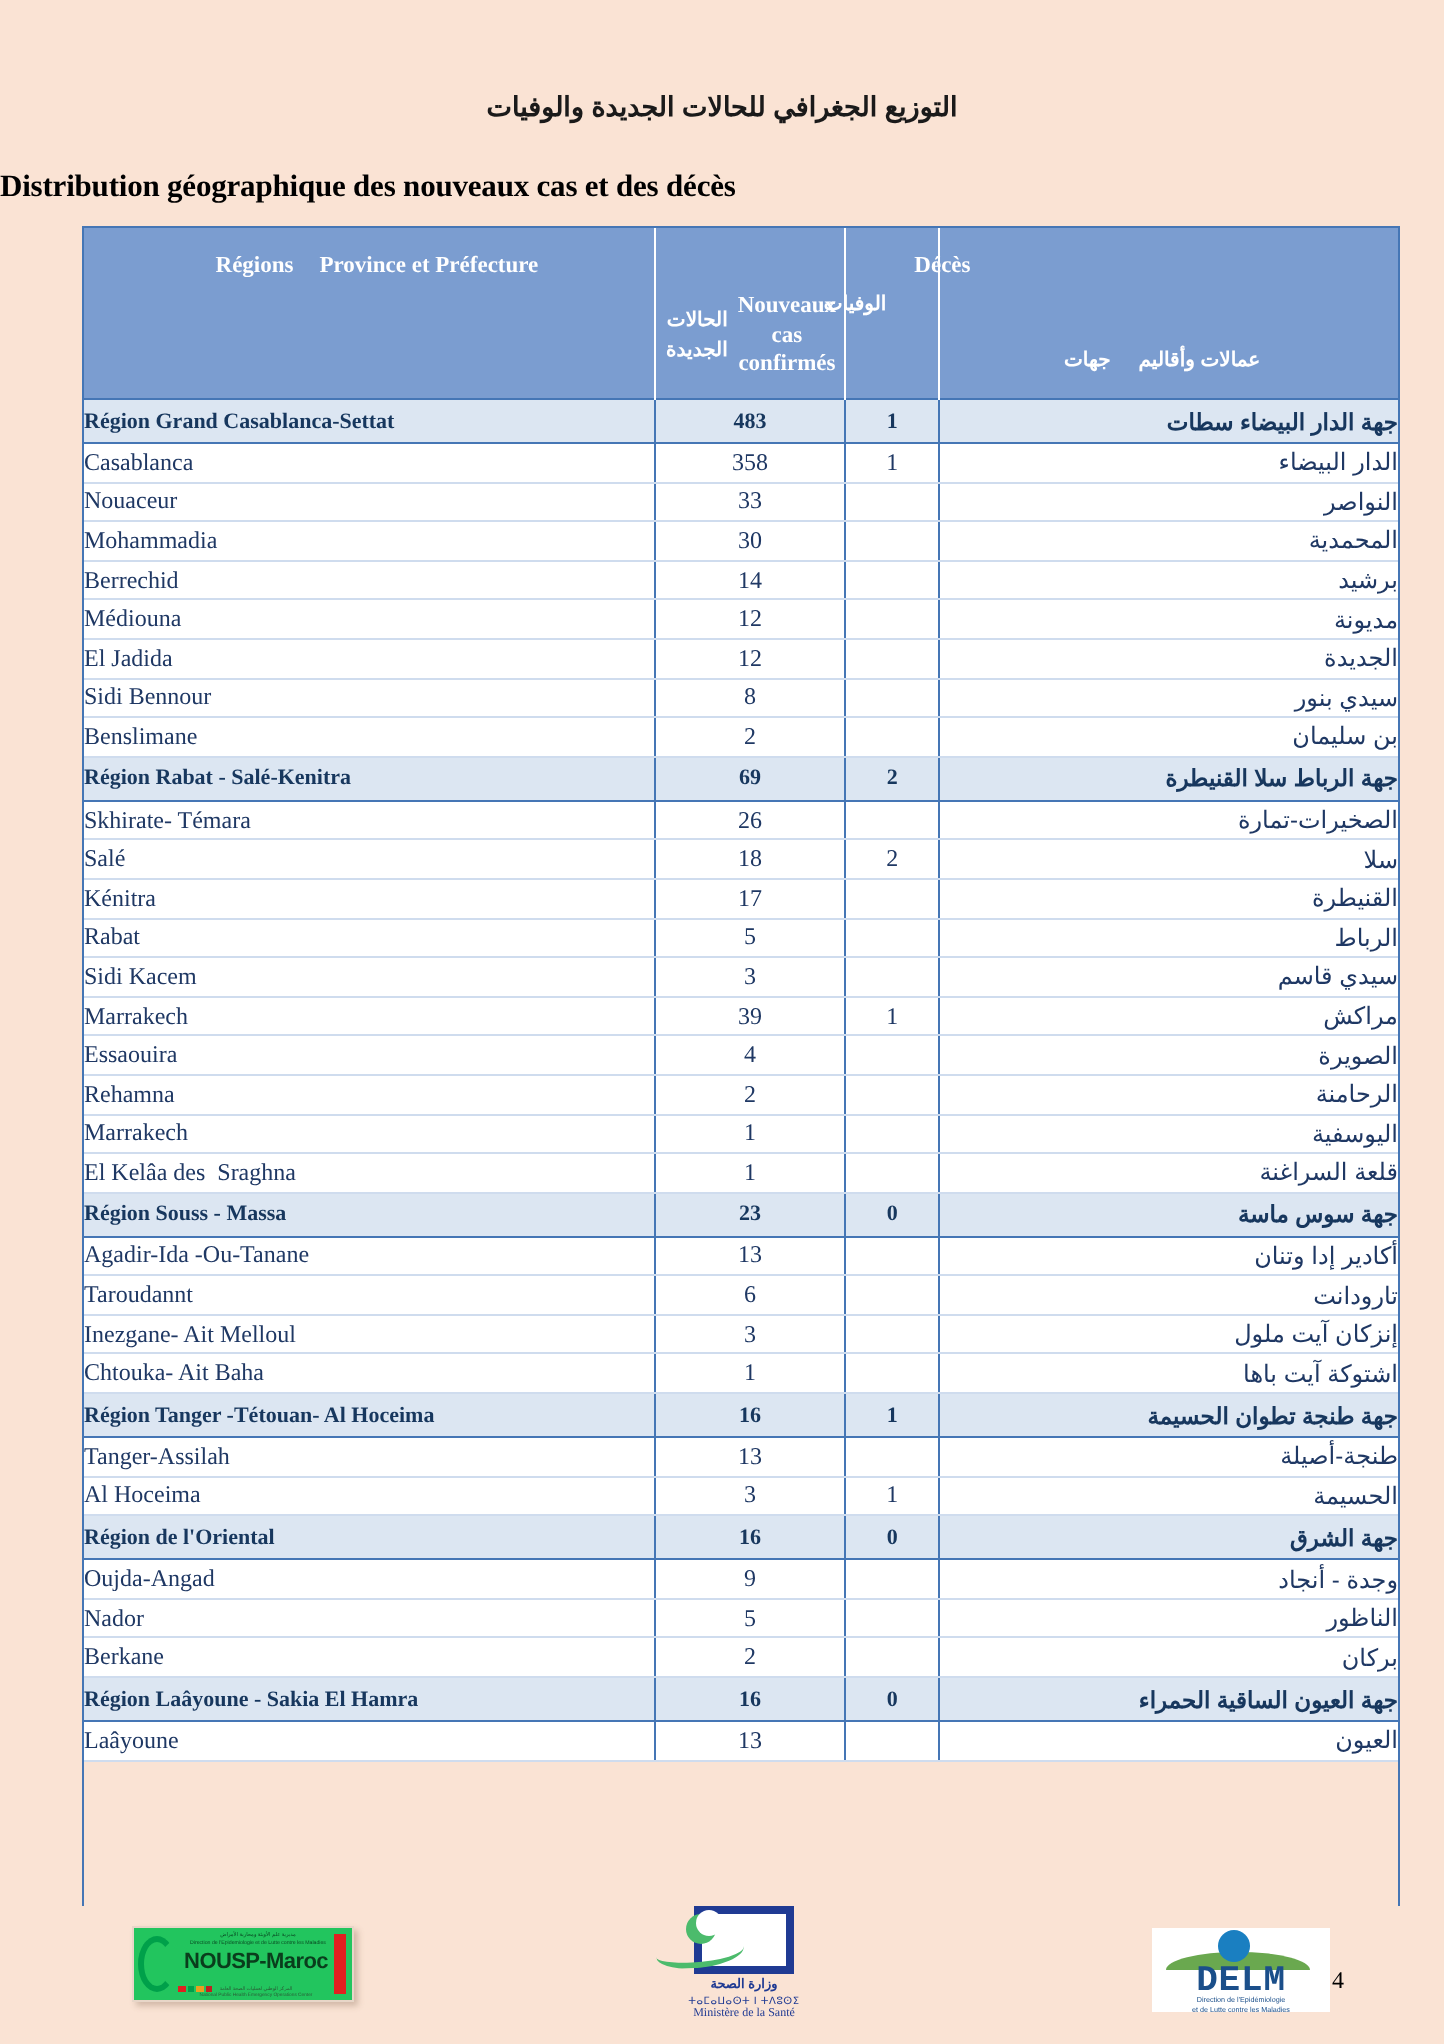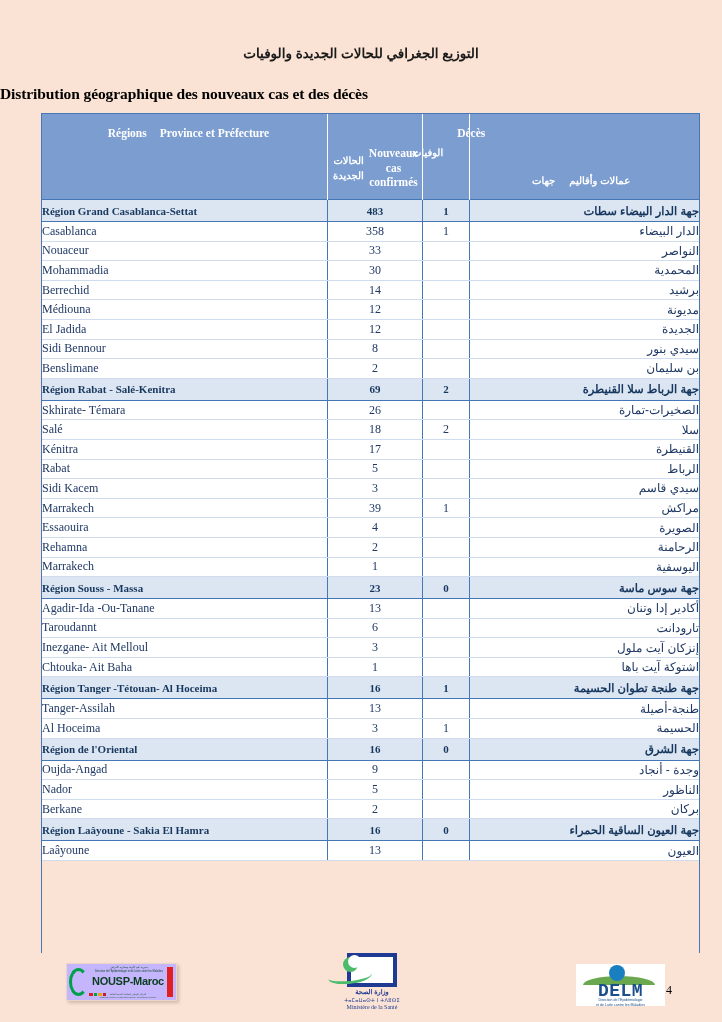--- a/index.html
+++ b/index.html
@@ -155,21 +155,21 @@
     height: 69px;
   }
 
   
   #logo-nousp {
     position: absolute;
     left: 66px;
     top: 10px;
     width: 109px;
     height: 36px;
-    background: #c4b5fd;
+    background: #22c55e;
     border: 1px solid #e8d6c8;
     box-shadow: 2px 2px 3px rgba(120,90,70,0.30);
     overflow: hidden;
   }
   #nousp-arc {
     position: absolute;
     left: 2px;
     top: 4px;
     width: 19px;
     height: 28px;
@@ -520,20 +520,26 @@
           <td class="c-num">2</td>
           <td class="c-num"></td>
           <td class="c-arabic">الرحامنة</td>
         </tr>
         <tr class="data">
           <td class="c-name">Marrakech</td>
           <td class="c-num">1</td>
           <td class="c-num"></td>
           <td class="c-arabic">اليوسفية</td>
         </tr>
+        <tr class="data">
+          <td class="c-name">El Kelâa des  Sraghna</td>
+          <td class="c-num">1</td>
+          <td class="c-num"></td>
+          <td class="c-arabic">قلعة السراغنة</td>
+        </tr>
         <tr class="region">
           <td class="c-name">Région Souss - Massa</td>
           <td class="c-num">23</td>
           <td class="c-num">0</td>
           <td class="c-arabic">جهة سوس ماسة</td>
         </tr>
         <tr class="data">
           <td class="c-name">Agadir-Ida -Ou-Tanane</td>
           <td class="c-num">13</td>
           <td class="c-num"></td>

